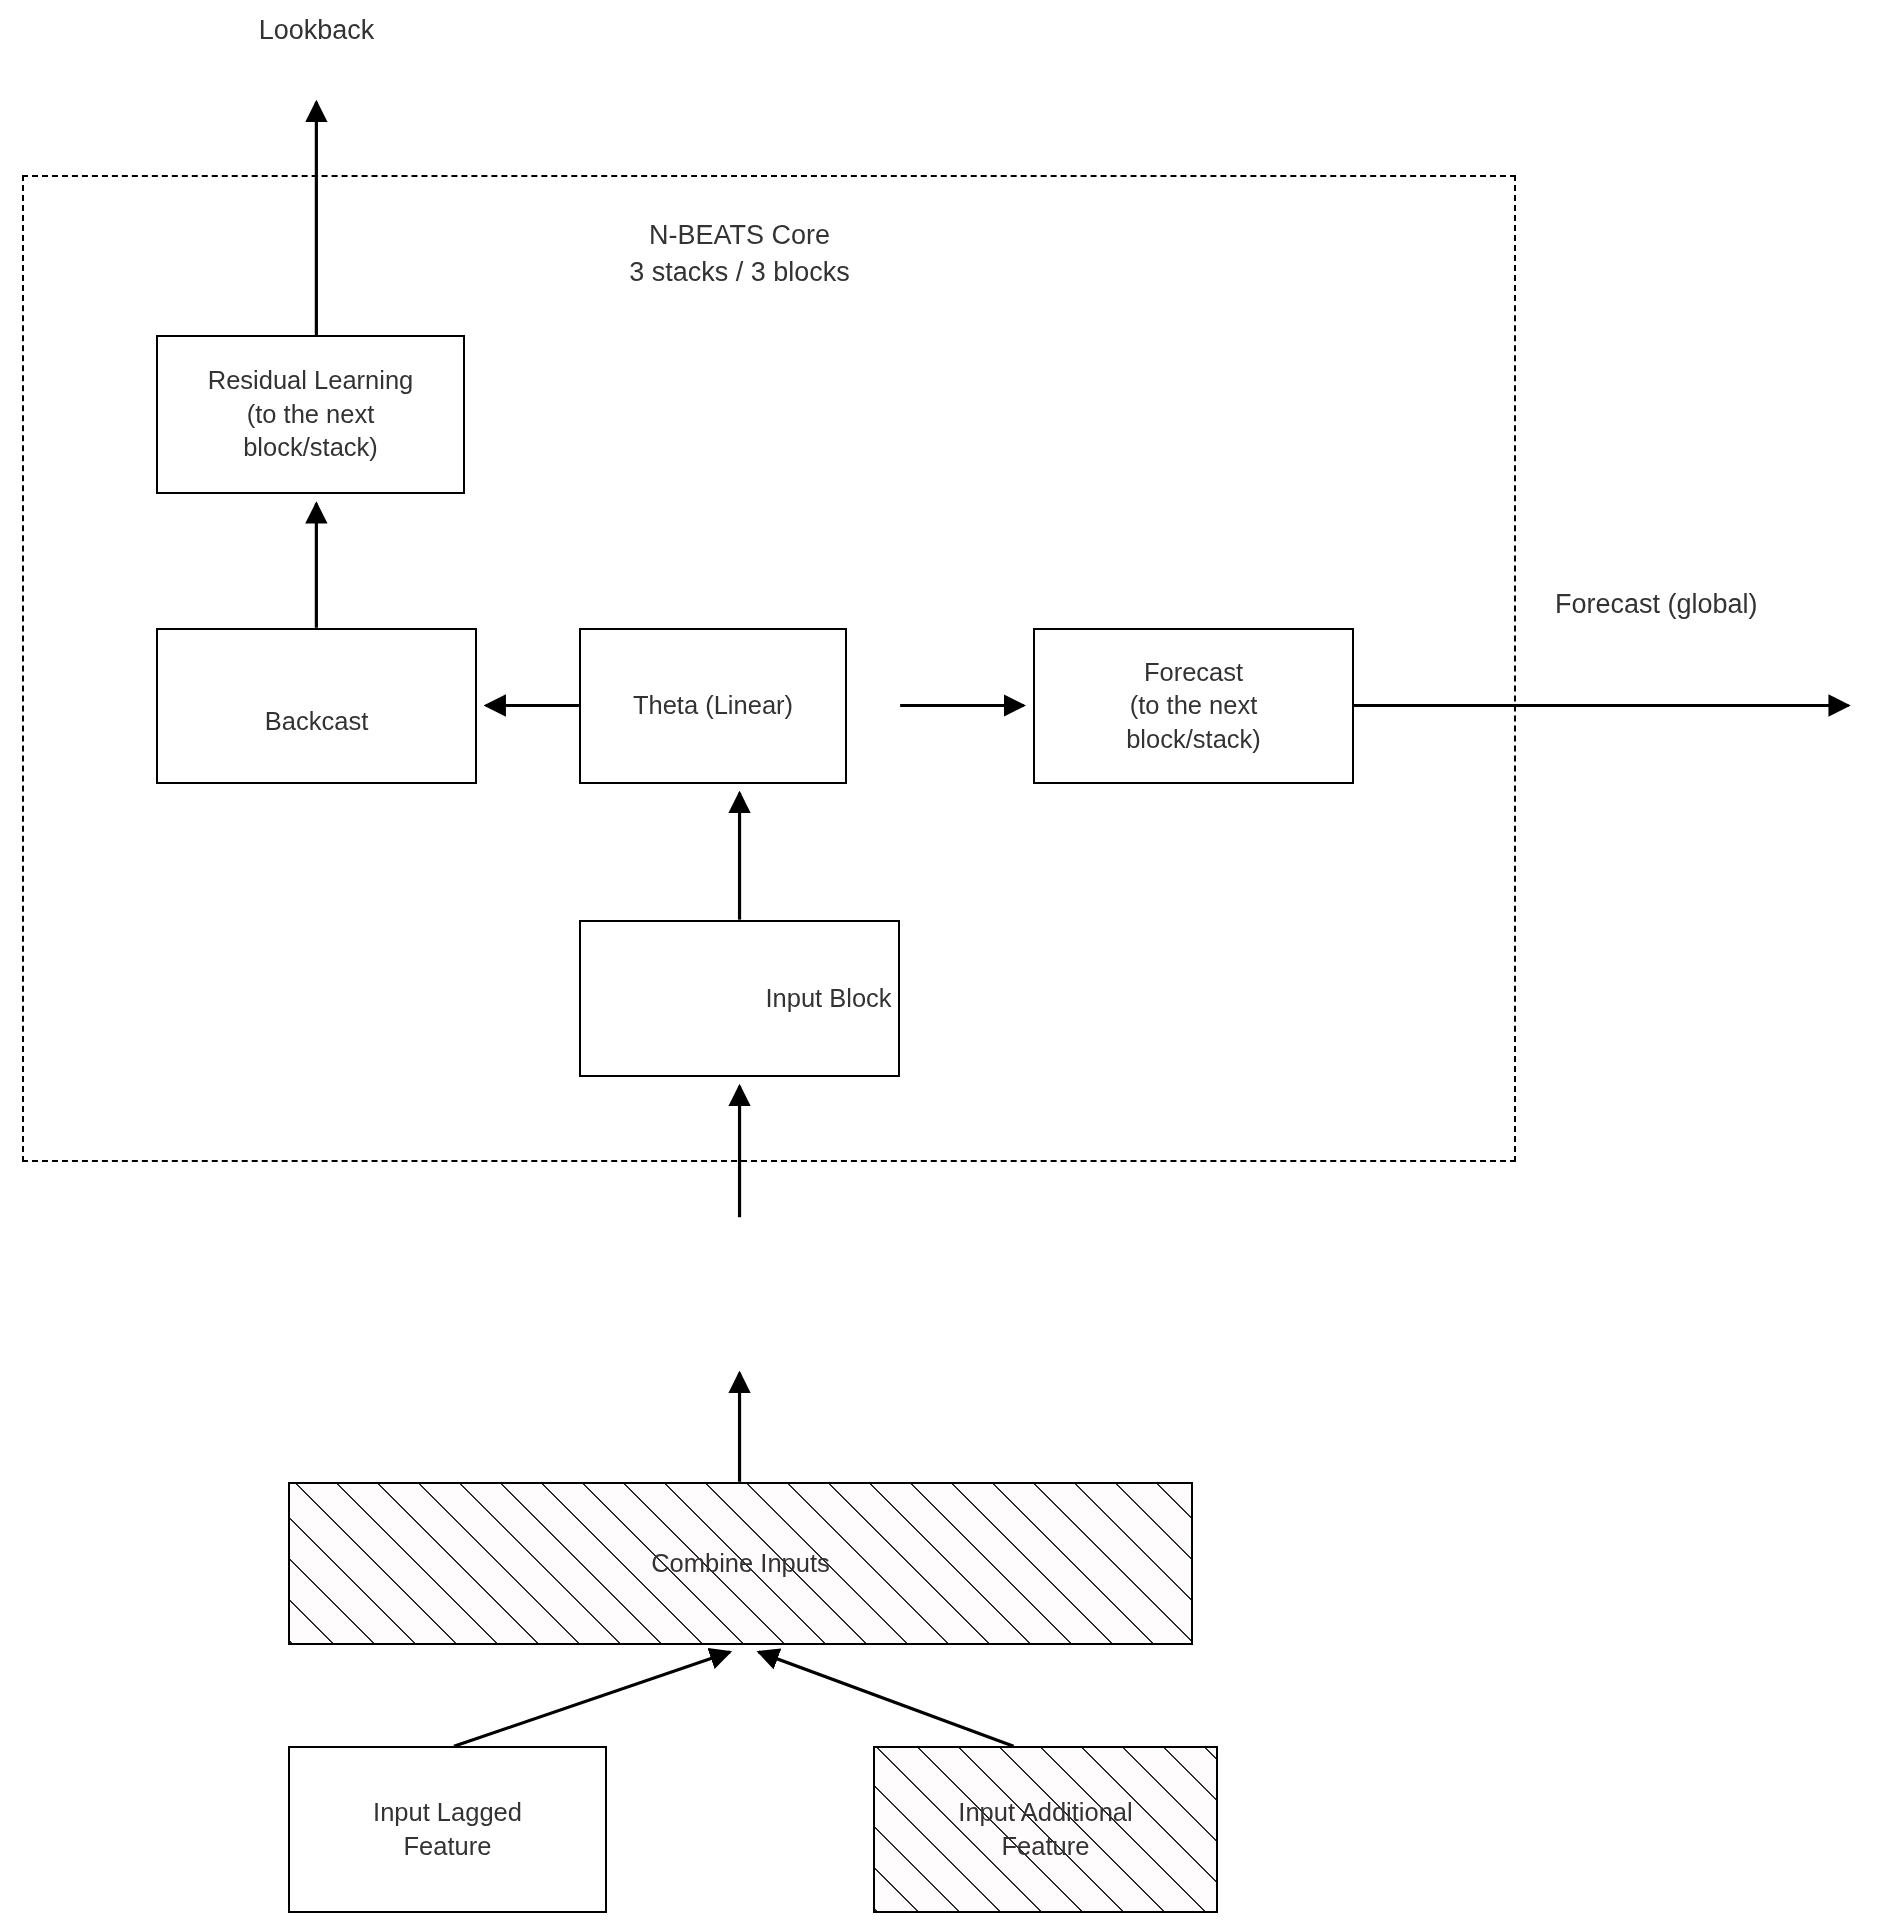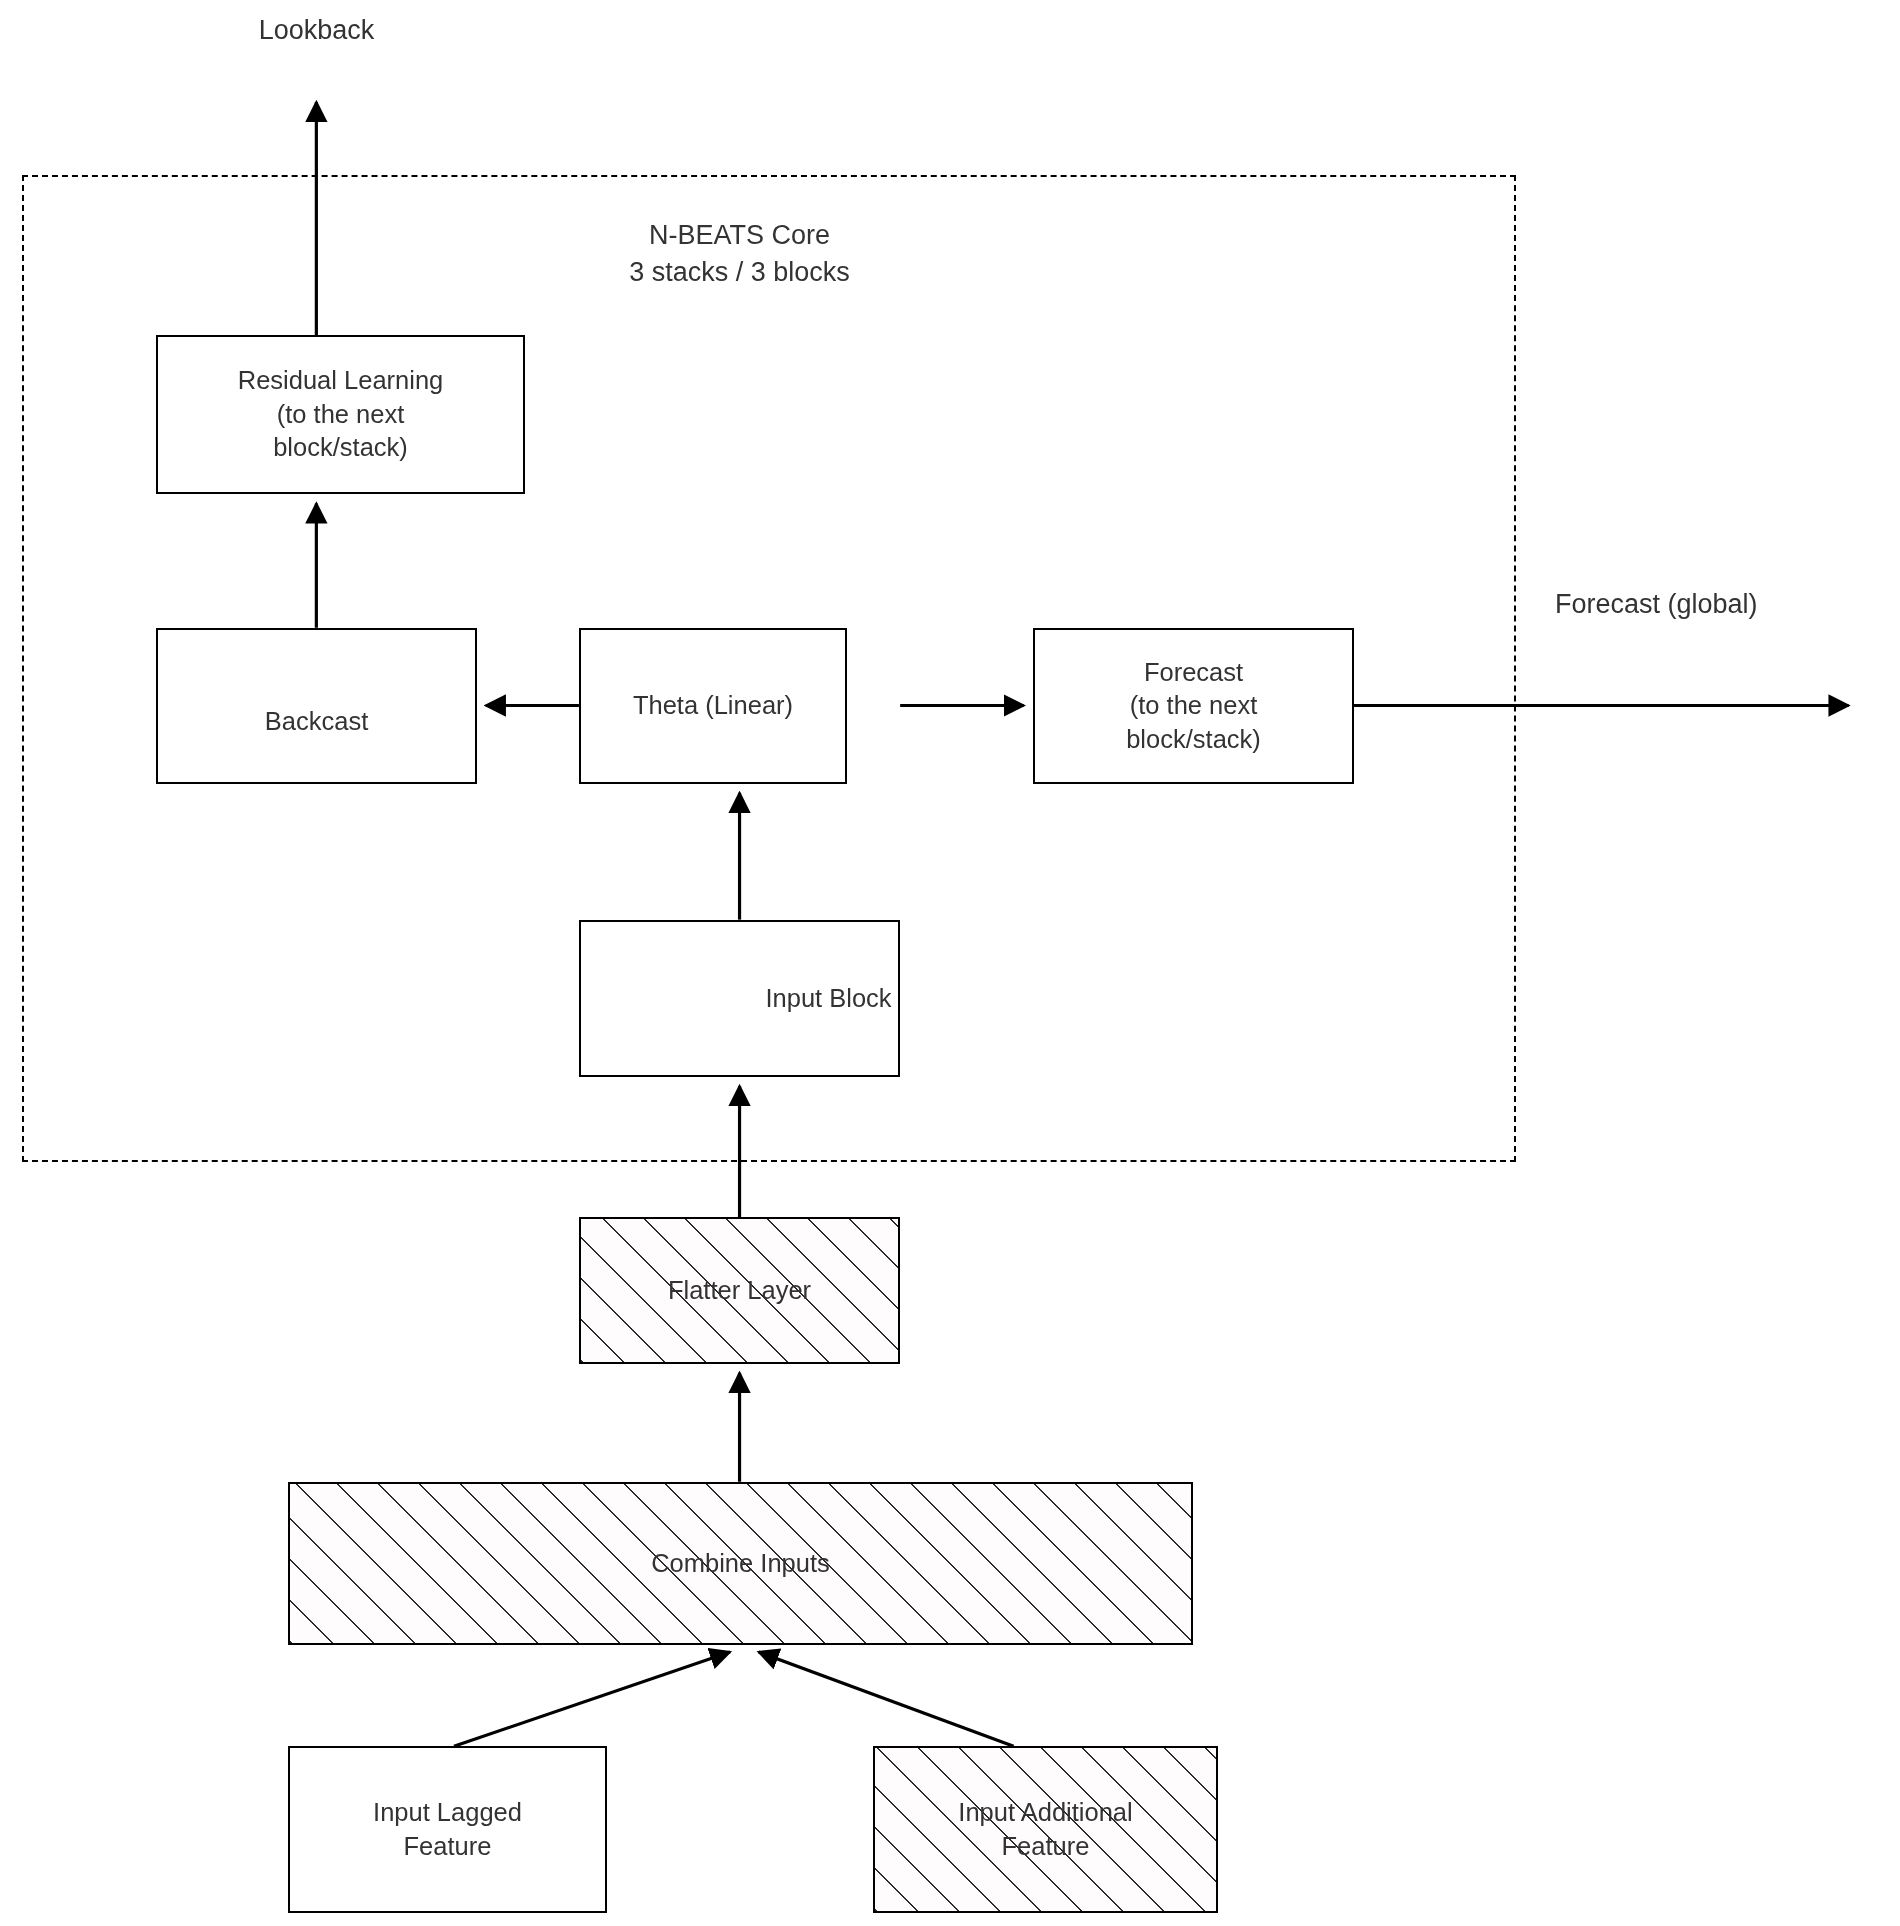--- a/index.html
+++ b/index.html
@@ -126,21 +126,21 @@
   <div class="dashed-region" style="left:21.7px; top:175px; width:1494px; height:987px;"></div>
 
   <div class="free-label" style="left:189px; top:11.5px; width:255px; text-align:center;">Lookback</div>
 
   <div class="free-label" style="left:561px; top:217px; width:357px; text-align:center;">N-BEATS Core</div>
 
   <div class="free-label" style="left:561px; top:254px; width:357px; text-align:center;">3 stacks / 3 blocks</div>
 
   <div class="free-label" style="left:1555px; top:586px; width:344px; text-align:left;">Forecast (global)</div>
 
-  <div class="node" style="left:156px; top:335px; width:369px; height:159px;">
+  <div class="node" style="left:156px; top:335px; width:309px; height:159px;">
     <span class="node-text" style="white-space:pre-line;">Residual Learning
 (to the next
 block/stack)</span>
   </div>
 
   <div class="node" style="left:156px; top:628px; width:321px; height:156px;">
     <span class="node-text" style="white-space:pre-line;margin-top:32px;">Backcast</span>
   </div>
 
   <div class="node" style="left:579px; top:628px; width:268px; height:156px;">
@@ -150,23 +150,20 @@
   <div class="node" style="left:1033px; top:628px; width:321px; height:156px;">
     <span class="node-text" style="white-space:pre-line;">Forecast
 (to the next
 block/stack)</span>
   </div>
 
   <div class="node" style="left:579px; top:920px; width:321px; height:157px;justify-content:flex-end;">
     <span class="node-text" style="white-space:pre-line;">Input Block</span>
   </div>
 
-  <div class="node hatched" style="left:579px; top:1217px; width:321px; height:147px;">
-    <span class="node-text" style="white-space:pre-line;">Flatter Layer</span>
-  </div>
 
   <div class="node hatched" style="left:288px; top:1482px; width:905px; height:163px;">
     <span class="node-text" style="white-space:pre-line;">Combine Inputs</span>
   </div>
 
   <div class="node" style="left:288px; top:1746px; width:319px; height:167px;">
     <span class="node-text" style="white-space:pre-line;">Input Lagged
 Feature</span>
   </div>
 

